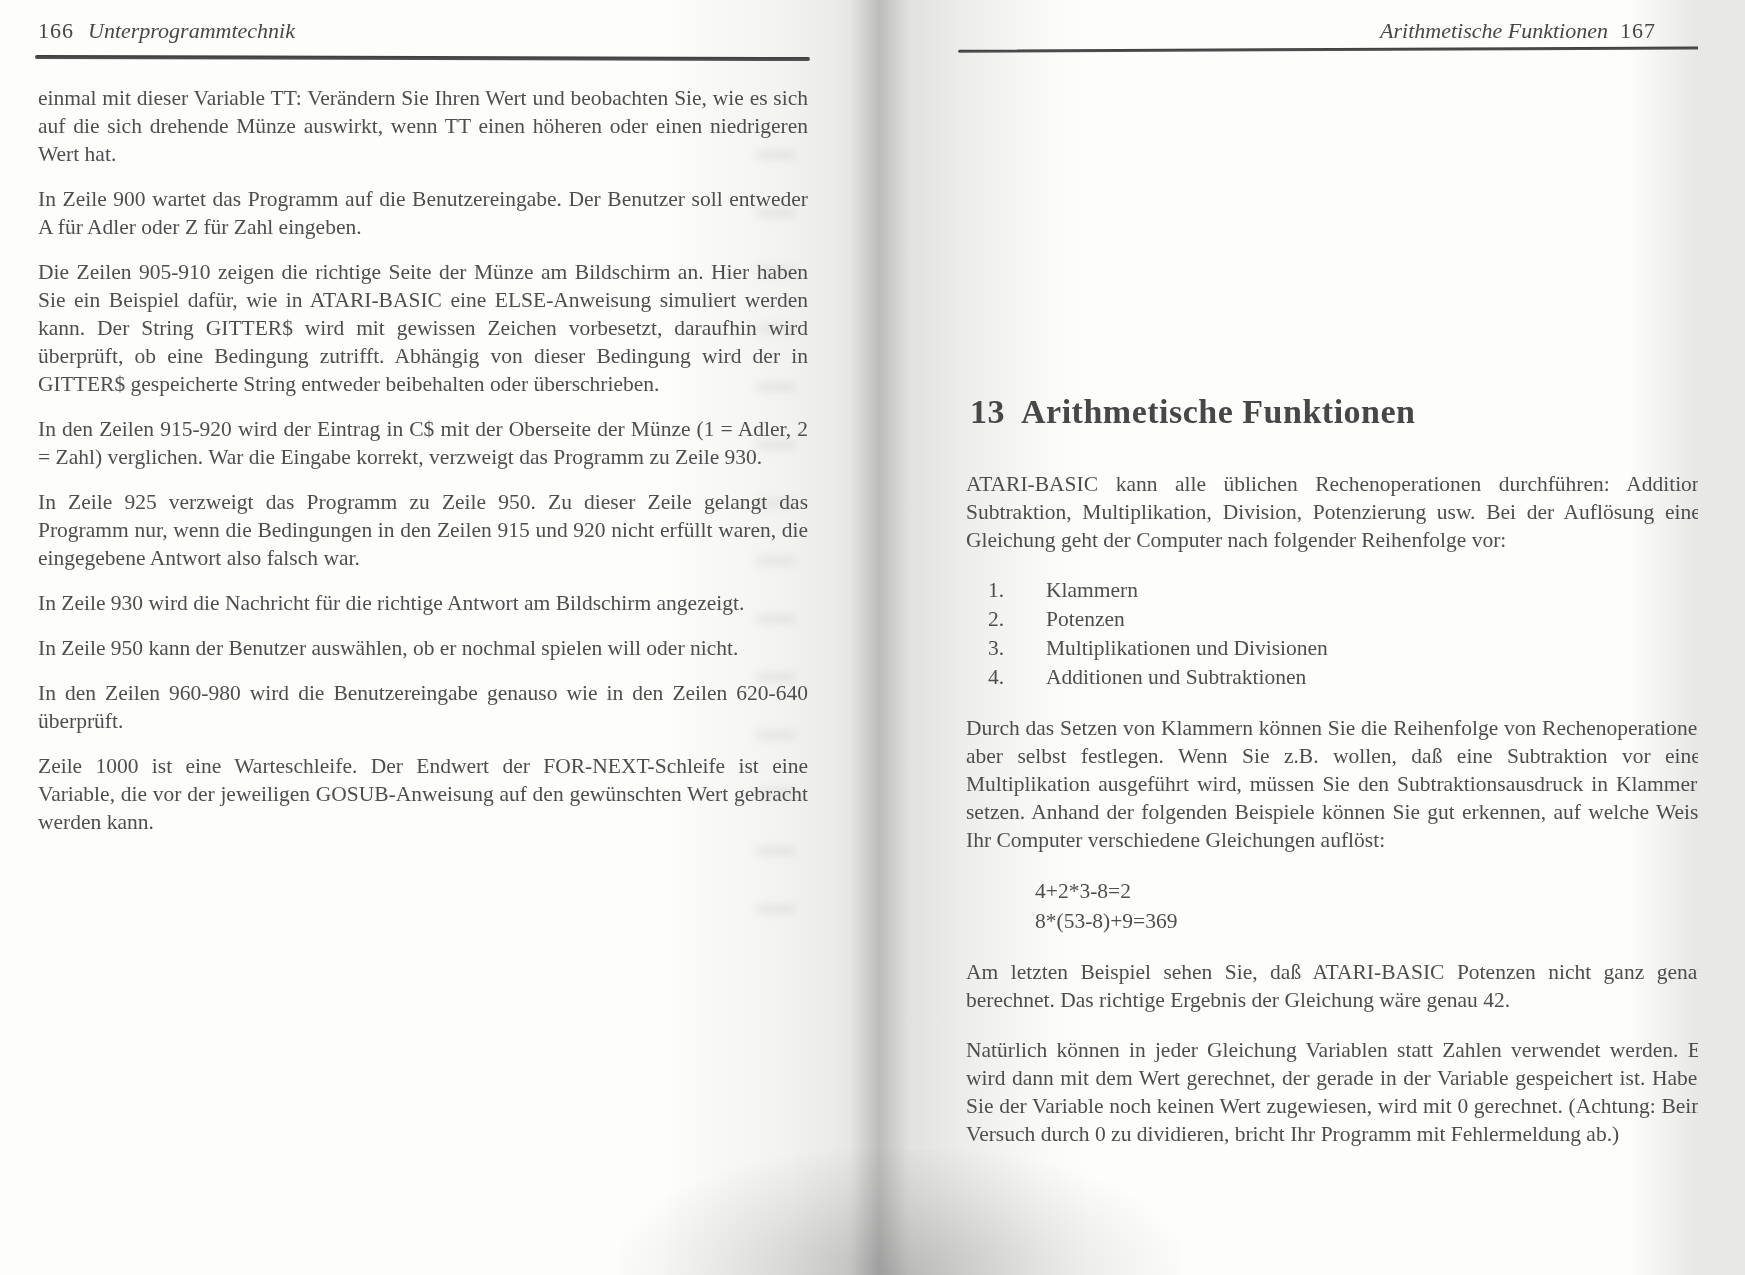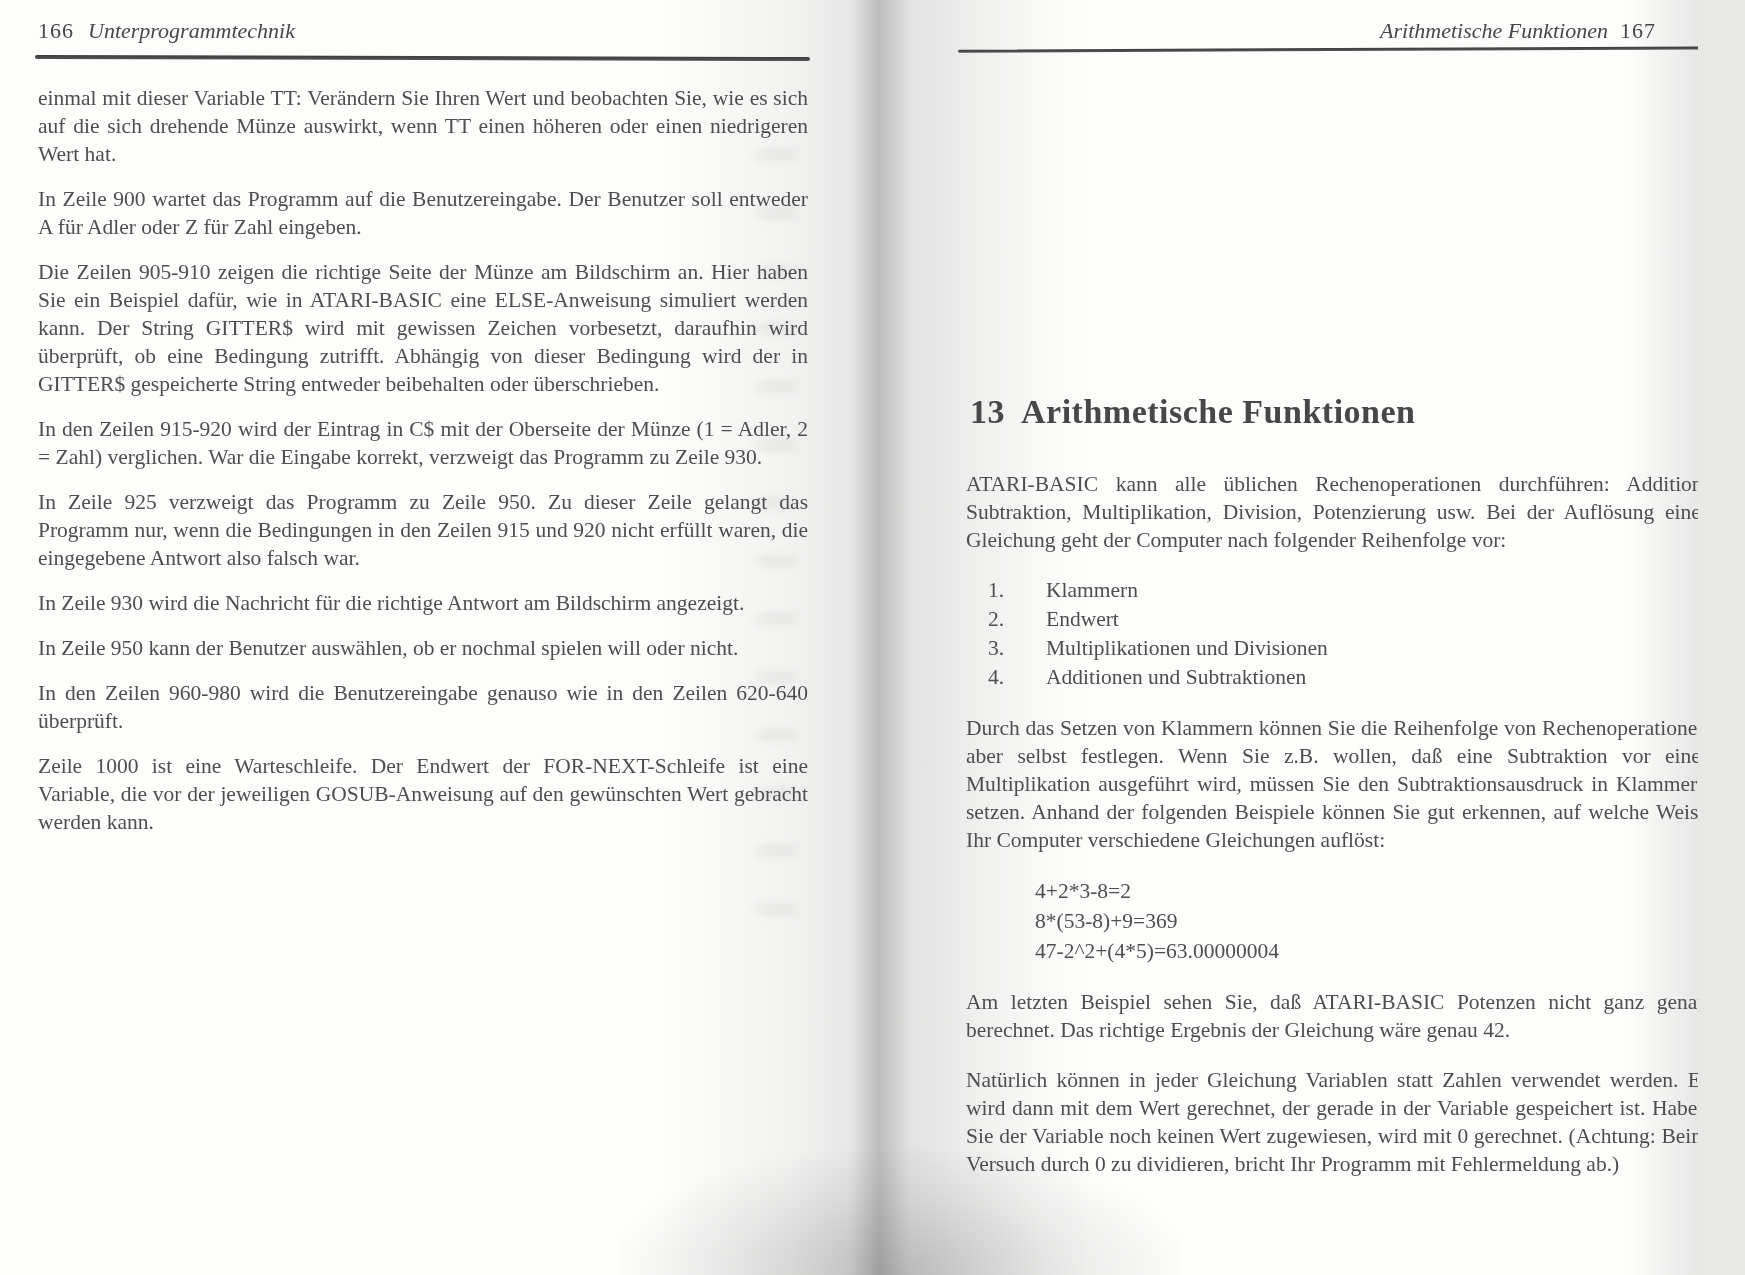--- a/index.html
+++ b/index.html
@@ -172,36 +172,35 @@
         <span class="chapter-number">13</span><span>Arithmetische Funktionen</span>
       </h1>
 
       <p>ATARI-BASIC kann alle üblichen Rechenoperationen durchführen: Addition, Subtraktion, Multiplikation, Division, Potenzierung usw. Bei der Auflösung einer Gleichung geht der Computer nach folgender Reihenfolge vor:</p>
 
       <ol class="precedence-list">
         <li>
           <span class="li-num">1.</span><span>Klammern</span>
         </li>
         <li>
-          <span class="li-num">2.</span><span>Endwert</span>
+          <span class="li-num">2.</span><span>Potenzen</span>
         </li>
         <li>
           <span class="li-num">3.</span><span>Multiplikationen und Divisionen</span>
         </li>
         <li>
           <span class="li-num">4.</span><span>Additionen und Subtraktionen</span>
         </li>
       </ol>
 
       <p>Durch das Setzen von Klammern können Sie die Reihenfolge von Rechenoperationen aber selbst festlegen. Wenn Sie z.B. wollen, daß eine Subtraktion vor einer Multiplikation ausgeführt wird, müssen Sie den Subtraktionsausdruck in Klammern setzen. Anhand der folgenden Beispiele können Sie gut erkennen, auf welche Weise Ihr Computer verschiedene Gleichungen auflöst:</p>
 
       <div class="equations">
         <div>4+2*3-8=2</div>
         <div>8*(53-8)+9=369</div>
-        <div>47-2^2+(4*5)=63.00000004</div>
       </div>
 
       <p>Am letzten Beispiel sehen Sie, daß ATARI-BASIC Potenzen nicht ganz genau berechnet. Das richtige Ergebnis der Gleichung wäre genau 42.</p>
       <p>Natürlich können in jeder Gleichung Variablen statt Zahlen verwendet werden. Er wird dann mit dem Wert gerechnet, der gerade in der Variable gespeichert ist. Haben Sie der Variable noch keinen Wert zugewiesen, wird mit 0 gerechnet. (Achtung: Beim Versuch durch 0 zu dividieren, bricht Ihr Programm mit Fehlermeldung ab.)</p>
     </div>
   </div>
 
 </div>
 
 </body></html>

